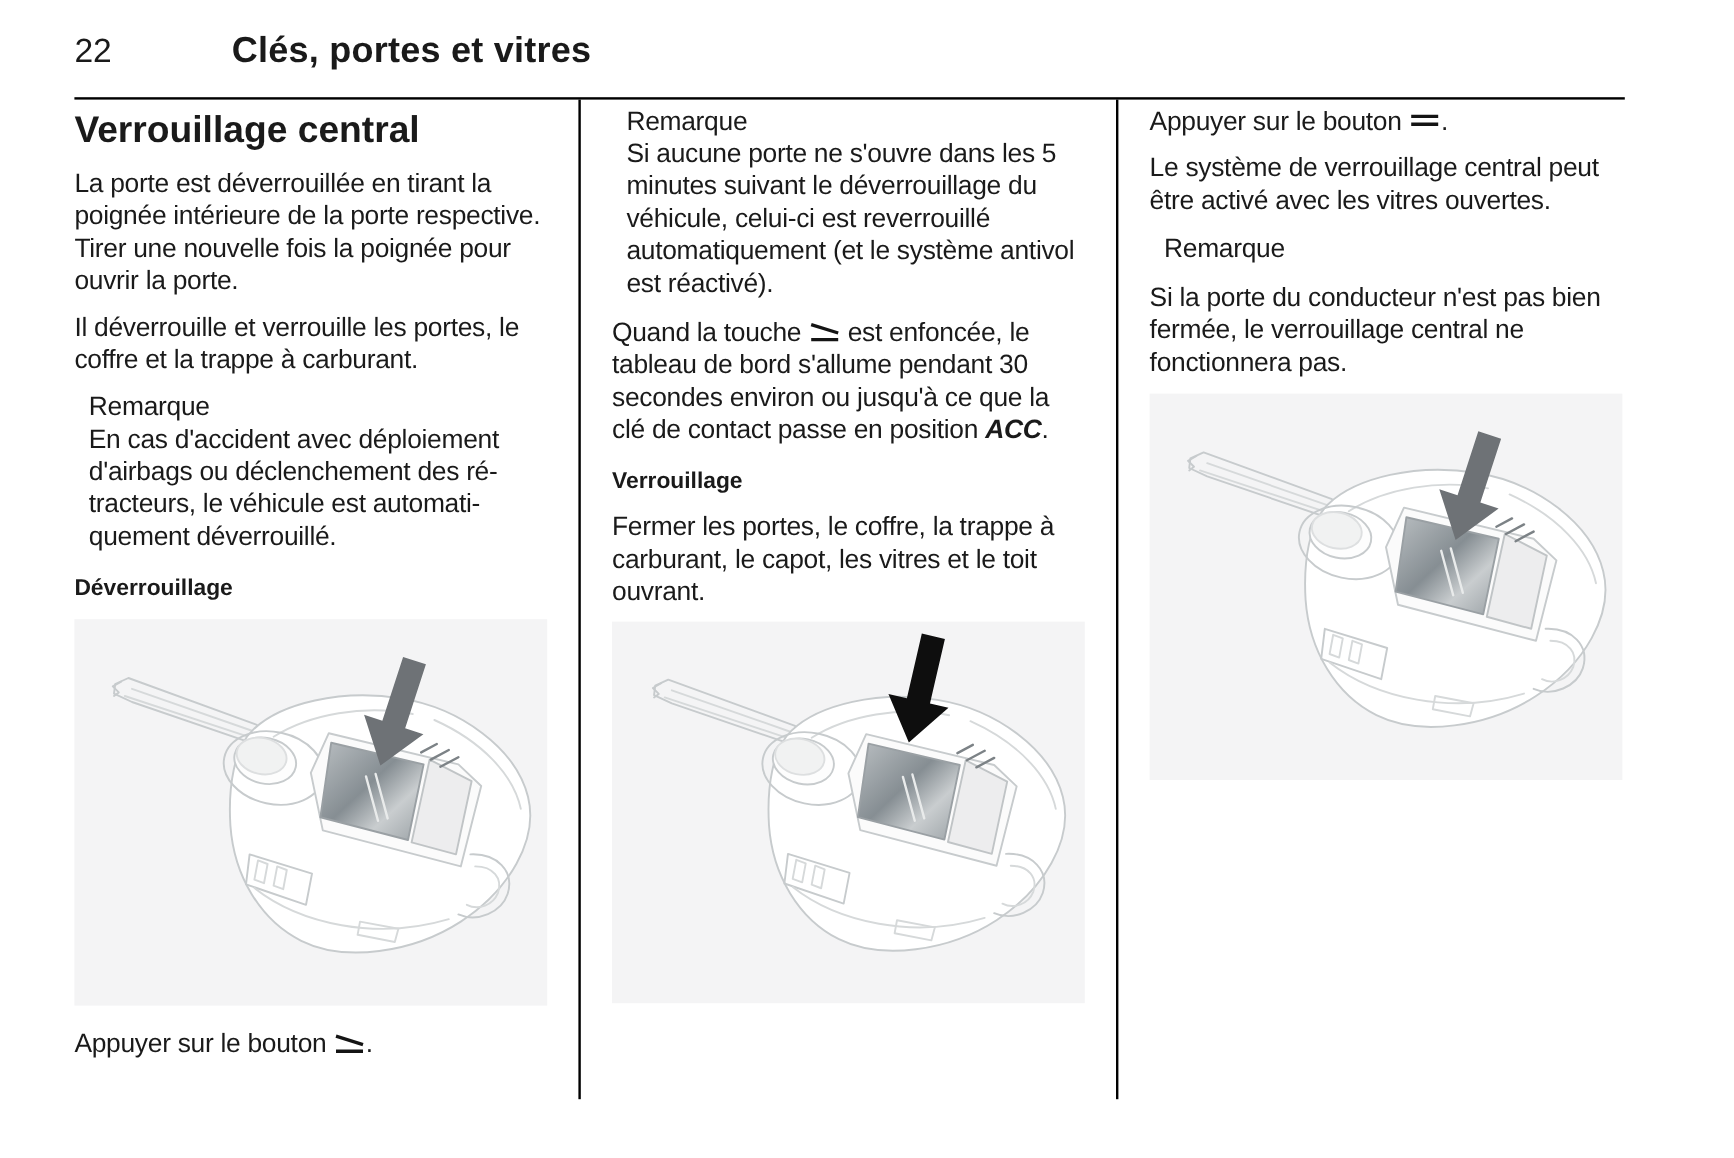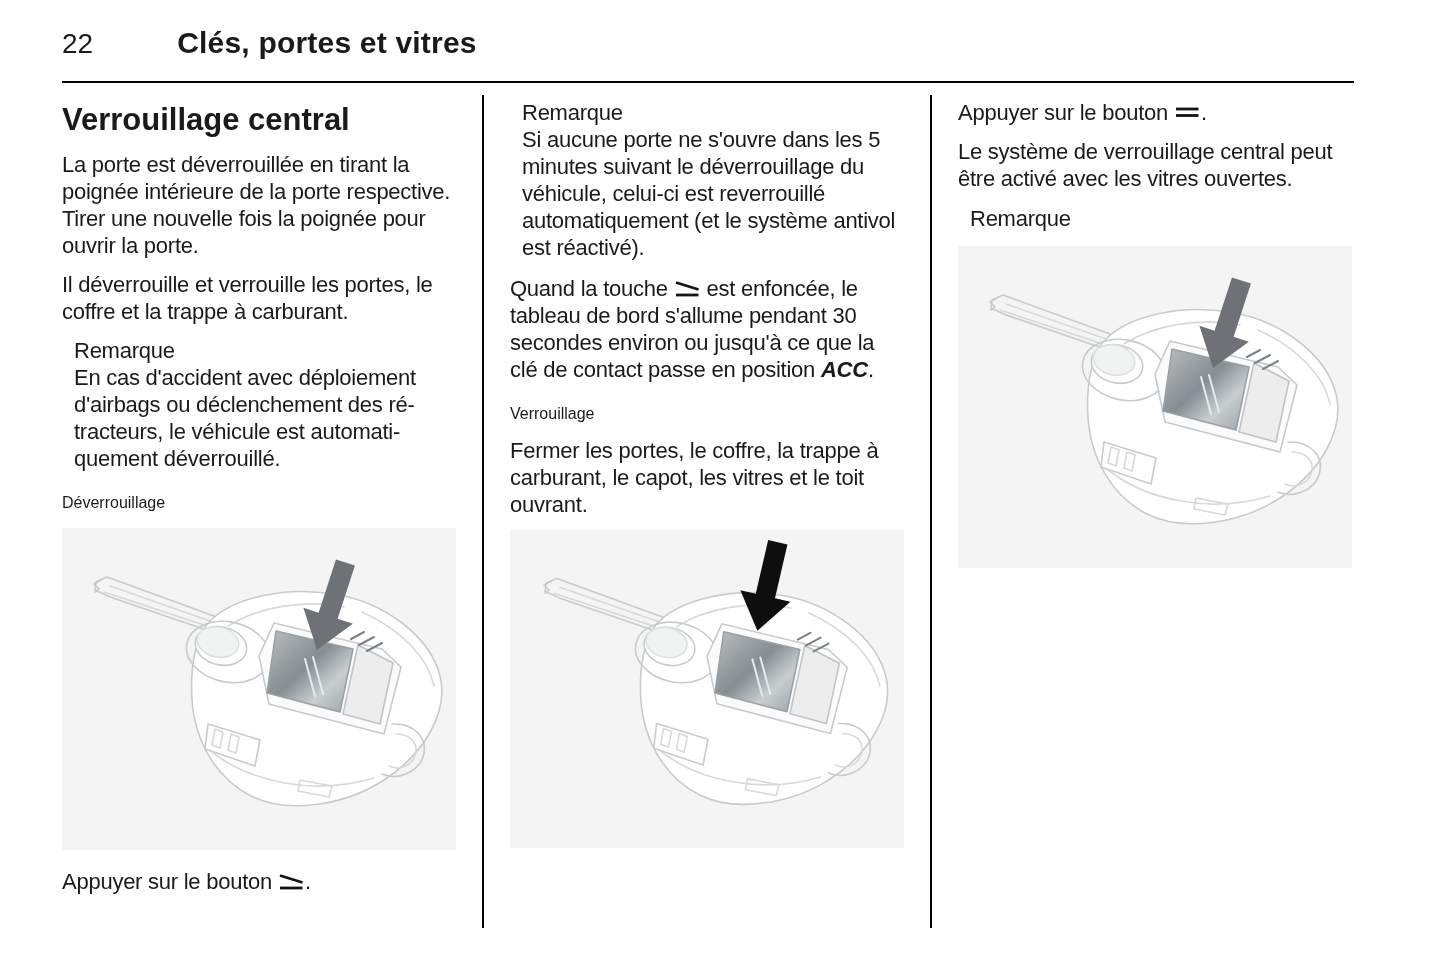--- a/index.html
+++ b/index.html
@@ -4,31 +4,31 @@
 <style>
   html,body{margin:0;padding:0;}
   body{
     width:1445px;height:965px;background:#ffffff;overflow:hidden;
     font-family:"Liberation Sans","DejaVu Sans",sans-serif;
     color:#1a1a1a;
     -webkit-font-smoothing:antialiased;
   }
   .page{box-sizing:border-box;width:1445px;height:965px;padding:26px 91px 0 62px;}
   
-  .hdr{display:flex;align-items:baseline;}
+  .hdr{display:flex;align-items:baseline;gap:16px;}
   .pagenum{font-size:28px;font-weight:400;}
   .chapter{font-size:30px;font-weight:700;margin:0 0 0 84px;letter-spacing:.2px;}
   .hrule{height:2px;background:#000;margin-top:21px;}
   
-  .cols{display:flex;margin-top:12px;align-items:flex-start;}
+  .cols{display:flex;align-items:flex-start;}
   .col{width:394px;flex:0 0 394px;font-size:22px;line-height:27px;letter-spacing:-.25px;}
   .vrule{flex:0 0 2px;width:2px;height:833px;background:#000;margin:0 26px;}
   .col p{margin:0 0 12px;}
   .h1{font-size:31px;line-height:34px;font-weight:700;margin:8px 0 14px;letter-spacing:0;}
-  .h2{font-size:16px;line-height:30px;font-weight:400;margin:16px 0 8px;letter-spacing:0;}
+  .h2{font-size:19px;line-height:30px;font-weight:700;margin:16px 0 8px;letter-spacing:0;}
   .note{padding-left:12px;margin:12px 0 14px;}
   .note-label{font-weight:400;}
   .b{font-weight:700;font-style:italic;}
   .mt4{margin-top:4px!important;}
   .mt13{margin-top:13px!important;}
   .mt14{margin-top:14px!important;}
   
   .figure{width:100%;height:322px;background:#f4f4f5;margin:10px 0 0;}
   .figure.f2{margin-top:12px;height:318px;}
   .figure.f3{margin-top:13px;}
@@ -152,20 +152,21 @@
       <p class="mt4">
         <span>Appuyer sur le bouton </span><svg class="btnicon" viewBox="0 0 26 19">
             <path d="M1.5,6 L24,6"></path>
             <path d="M1.5,12.5 L24,12.5"></path>
           </svg><span>.</span>
       </p>
       <p>Le système de verrouillage central peut être activé avec les vitres ouver­tes.</p>
       <div class="note mt13">
         <div class="note-label">Remarque</div>
       </div>
+      <p>Si la porte du conducteur n'est pas bien fermée, le verrouillage central ne fonctionnera pas.</p>
       <figure class="figure f3" style="margin-left:0;margin-right:0;">
         <svg viewBox="0 0 394 322">
           <use href="#keyfob"></use>
           <polygon points="-10,-92 10,-92 10,-36 26,-36 0,0 -26,-36 -10,-36" transform="translate(255,122) rotate(18)" fill="#6e7276"></polygon>
         </svg>
       </figure>
     </section>
 
   </div>
 </div>

